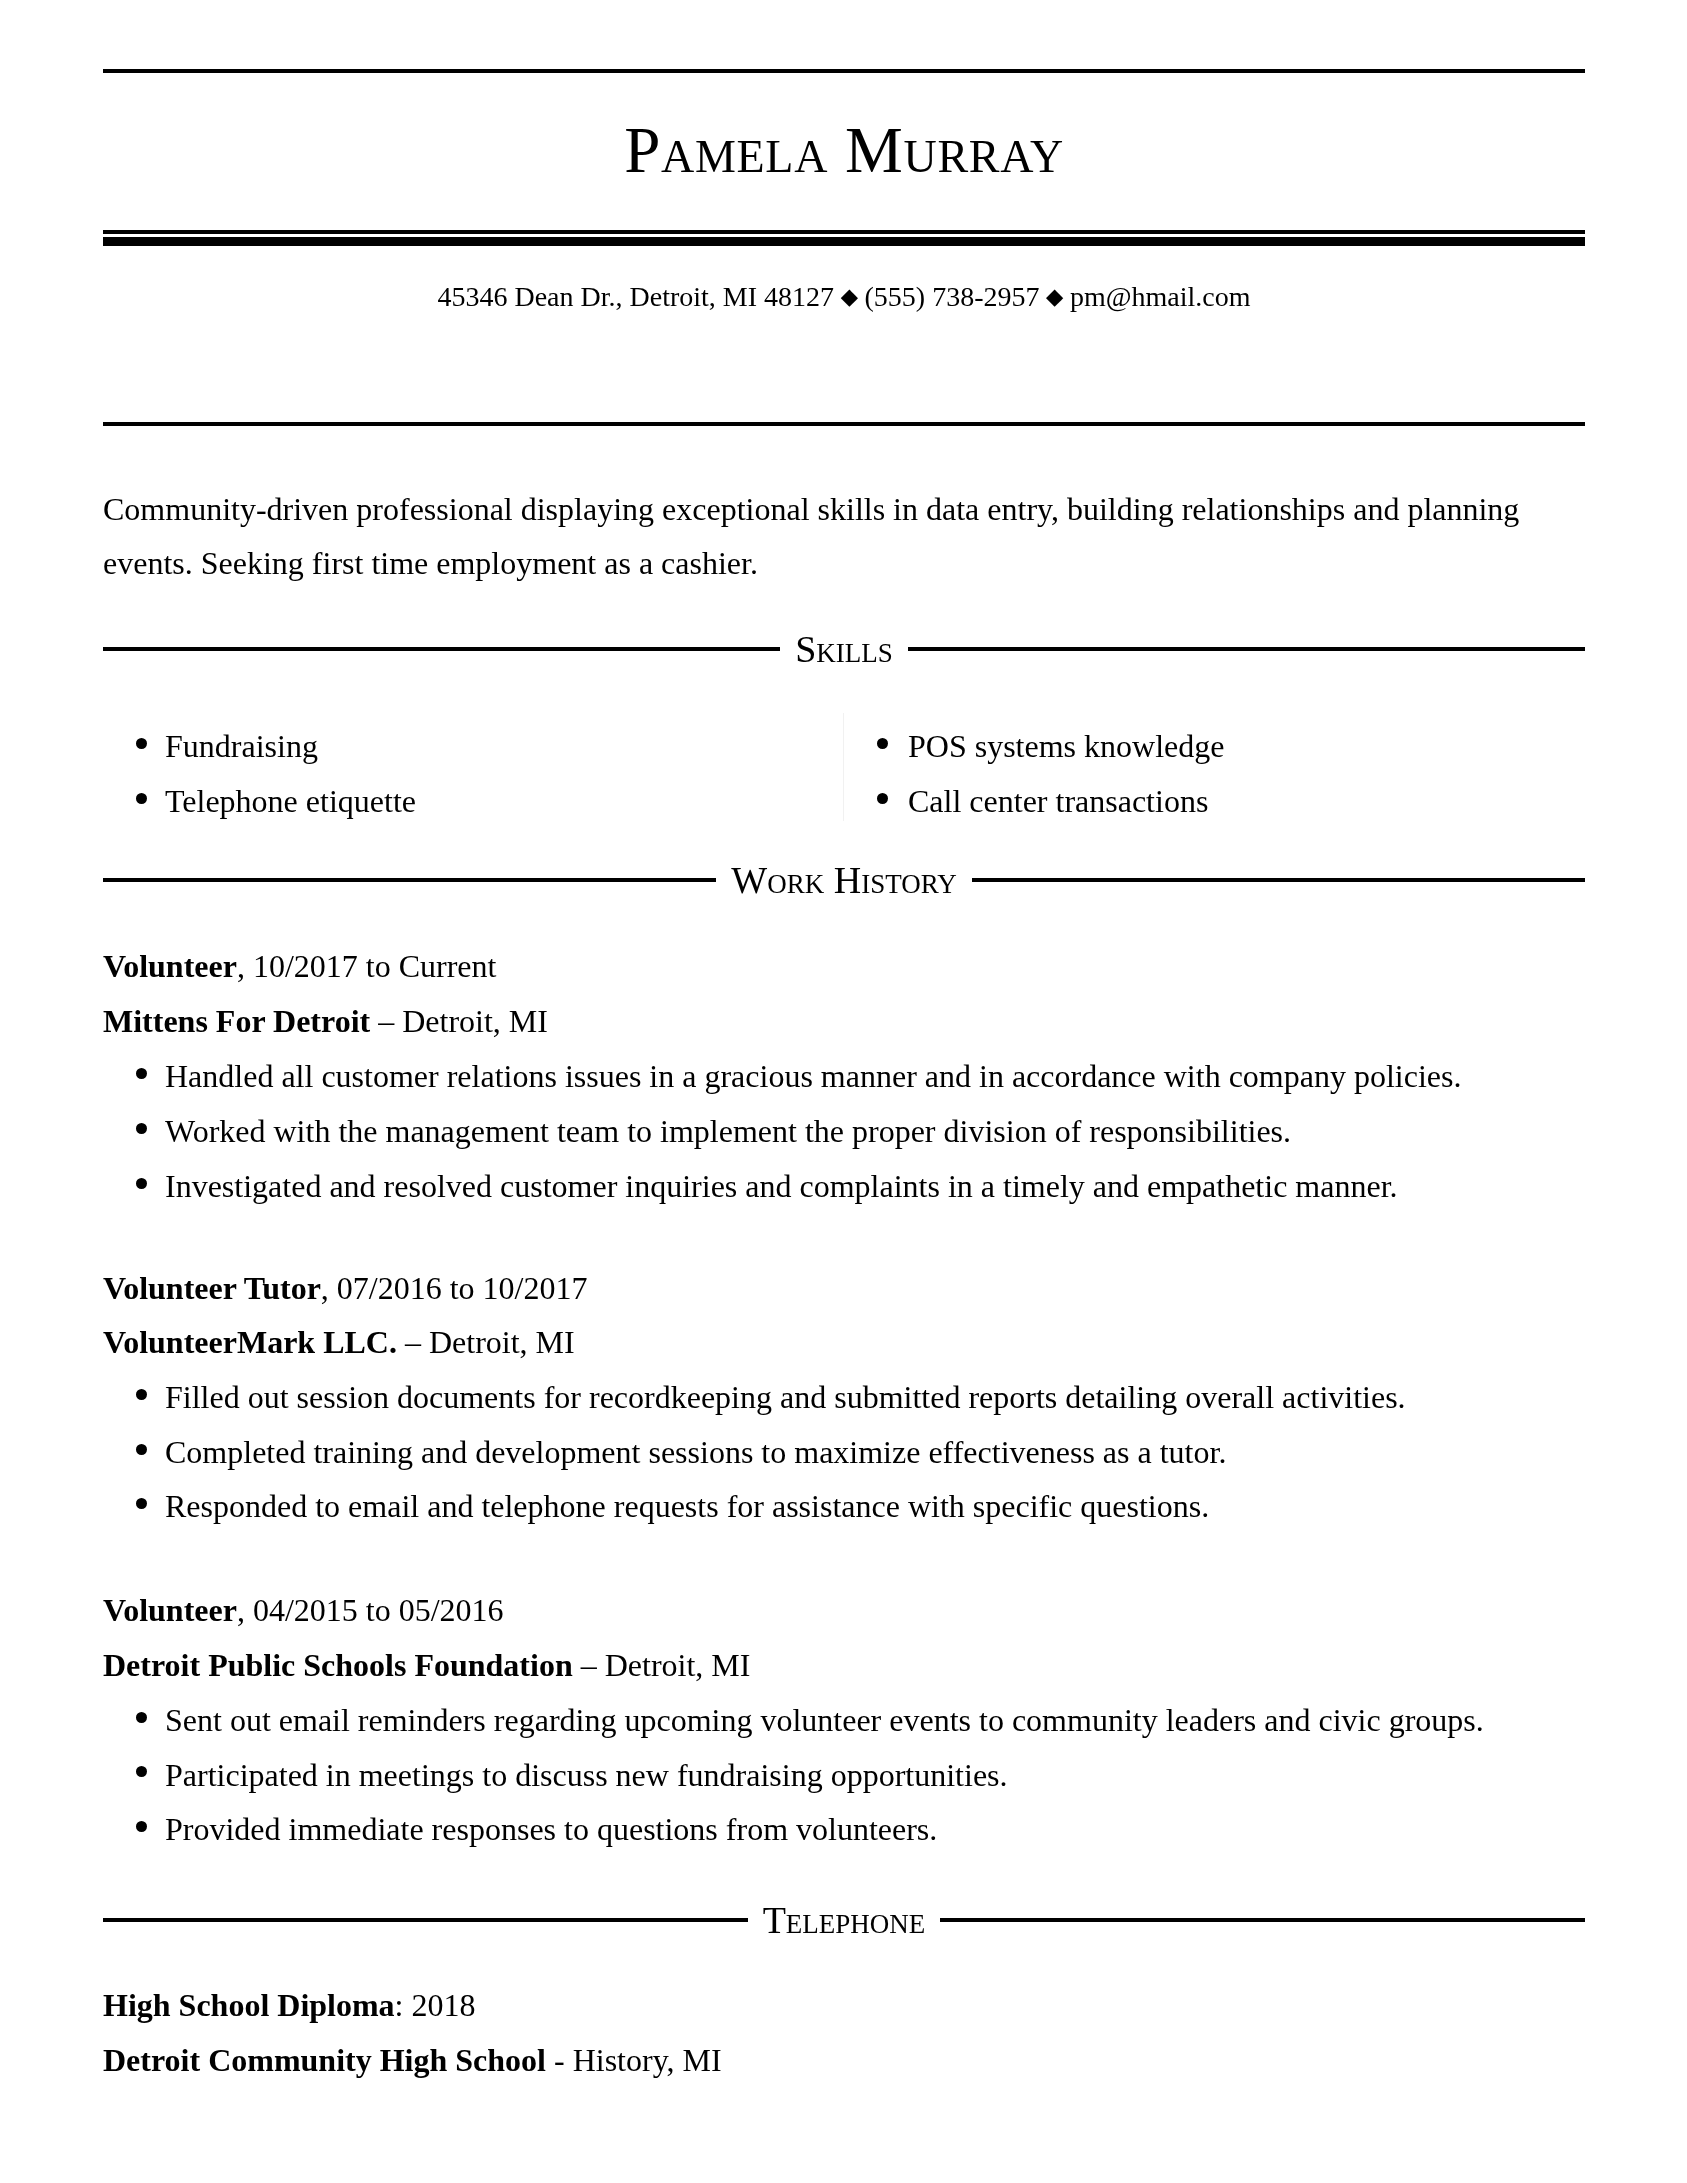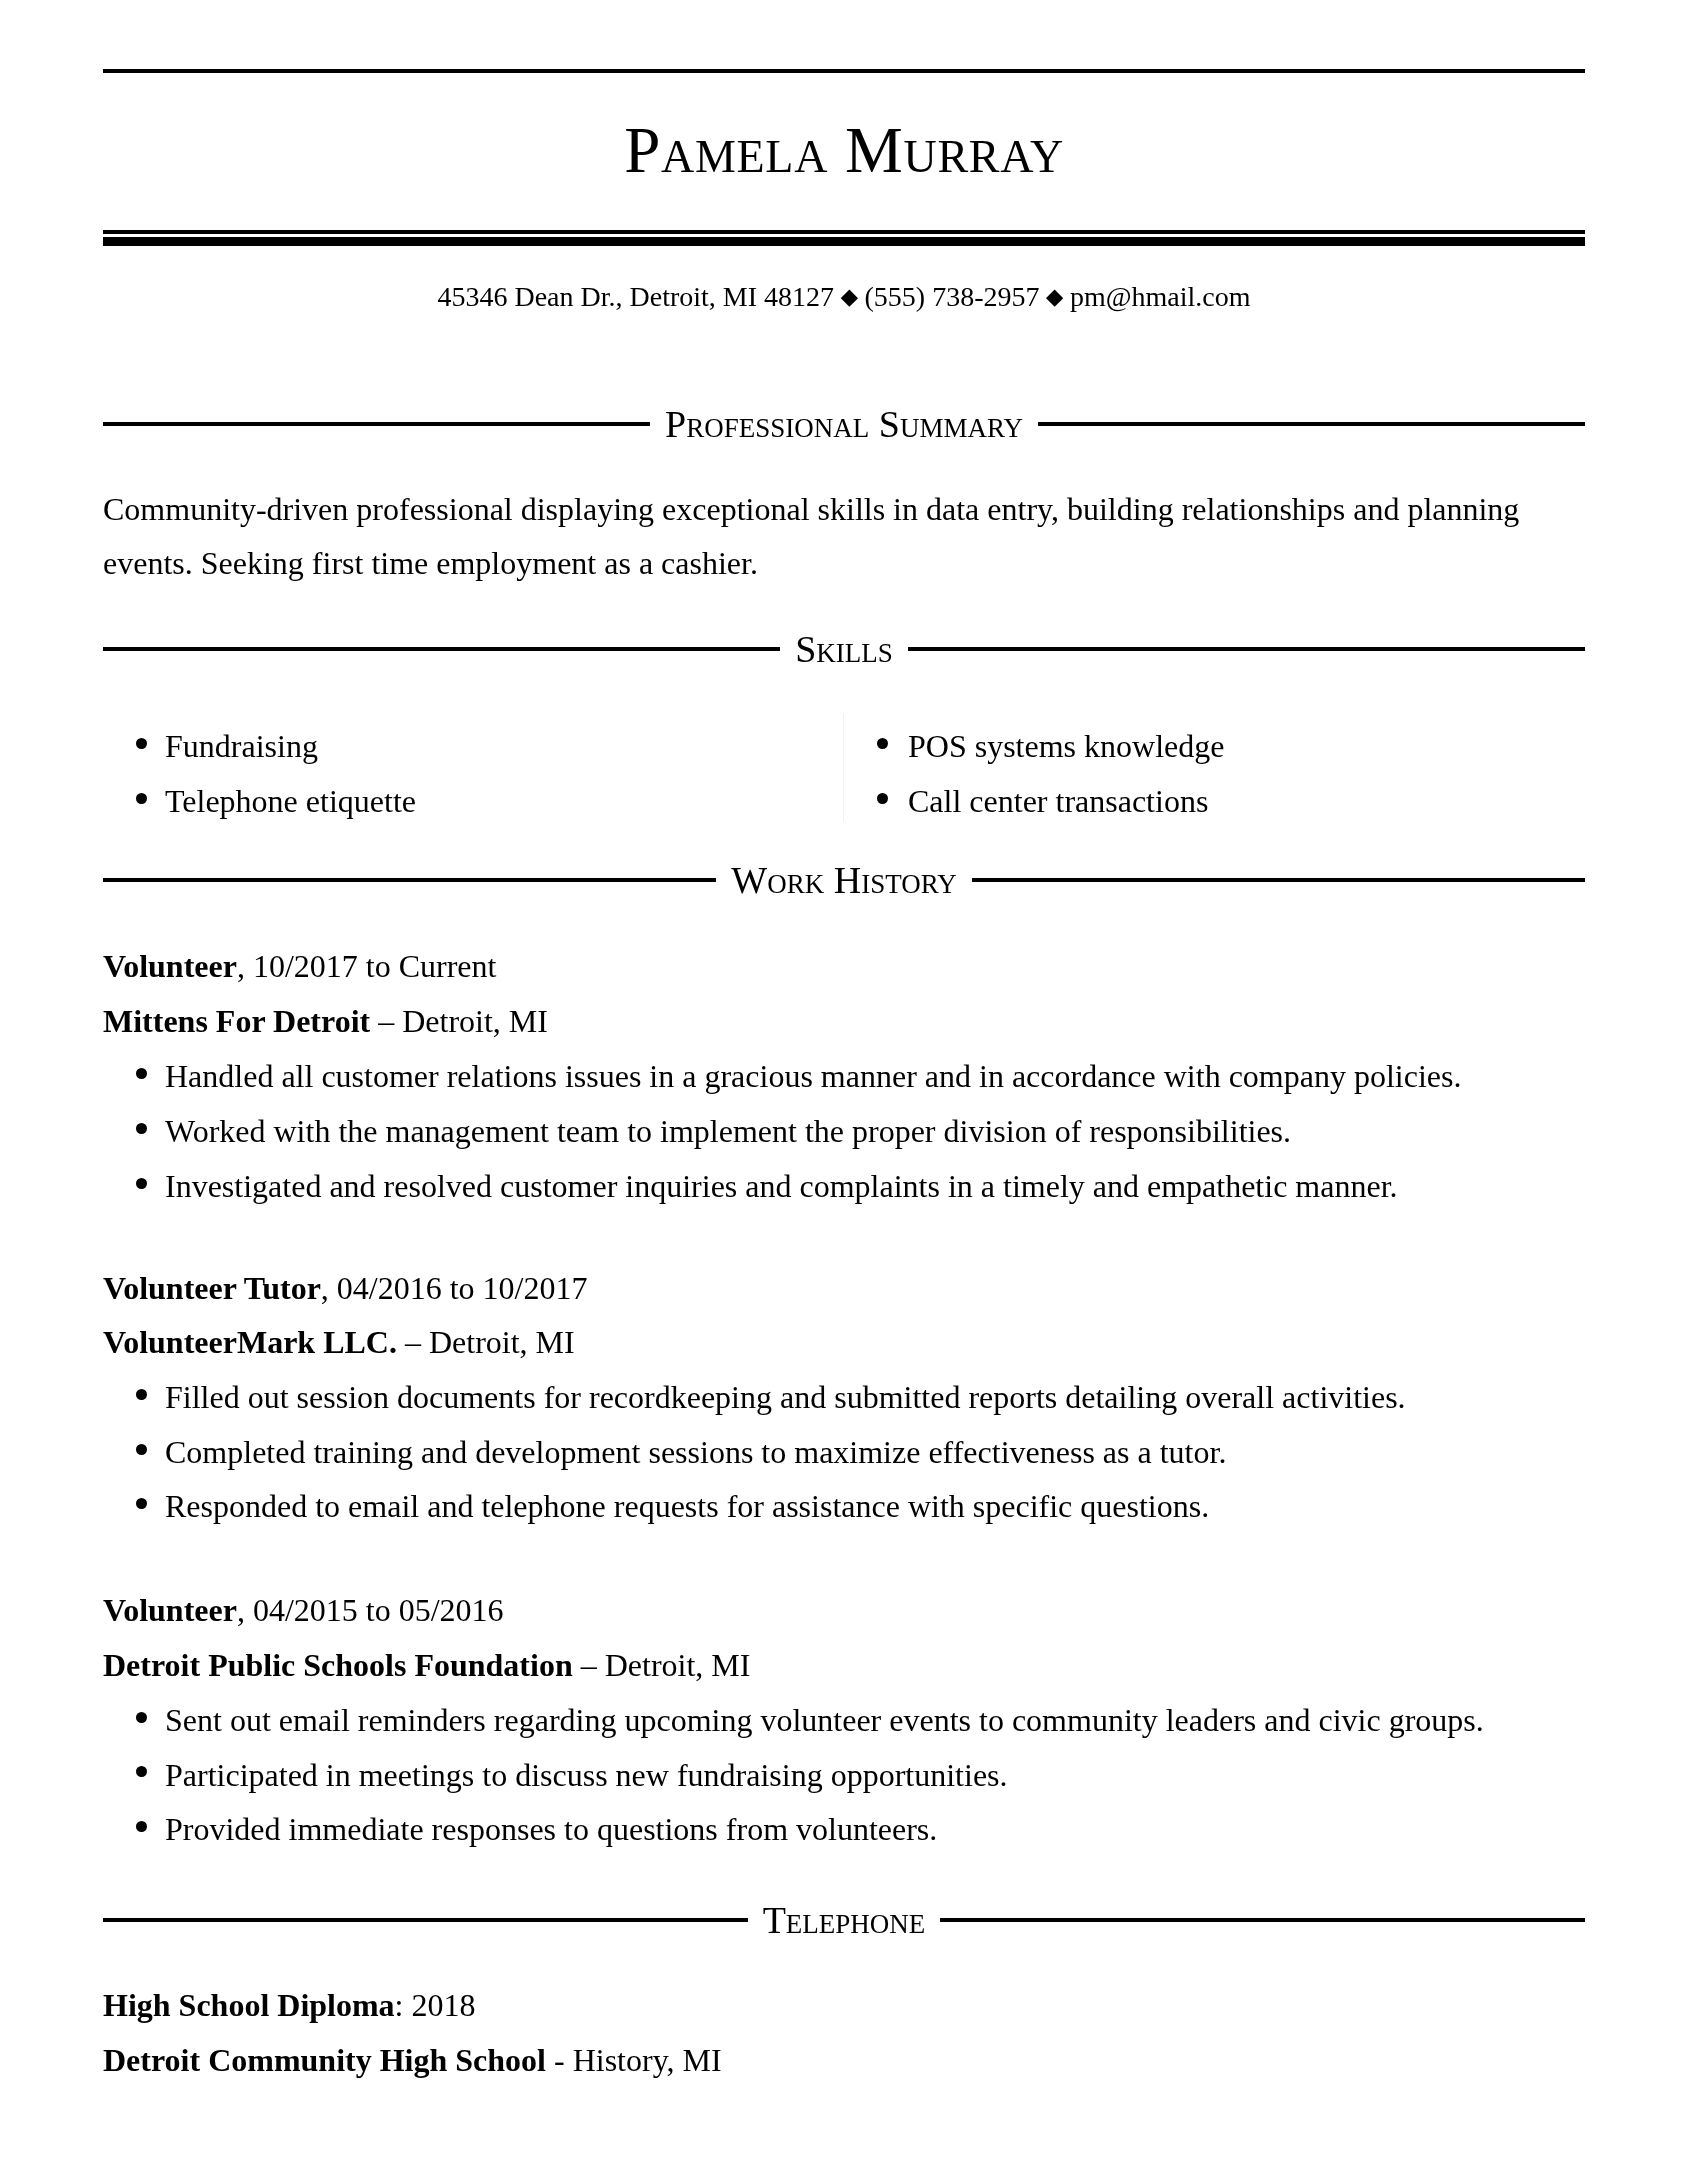--- a/index.html
+++ b/index.html
@@ -27,21 +27,20 @@
 <div class="name">Pamela Murray</div>
 <div class="rule" style="left:103px; top:230px; width:1482px; height:4px;"></div>
 <div class="rule" style="left:103px; top:237px; width:1482px; height:8.6px;"></div>
 
 <div class="contact">
   <span>45346 Dean Dr., Detroit, MI 48127</span><span class="sep">◆</span><span>(555) 738-2957</span><span class="sep">◆</span><span>pm@hmail.com</span>
 </div>
 
 <div class="sec" style="top:404px;">
   <div class="line"></div>
-  <div class="title">Professional Summary</div>
   <div class="line"></div>
 </div>
 <div class="para" style="top:482px; width:1489px;">Community-driven professional displaying exceptional skills in data entry, building relationships and planning events. Seeking first time employment as a cashier.</div>
 
 <div class="sec" style="top:629px;">
   <div class="line"></div>
   <div class="title">Skills</div>
   <div class="line"></div>
 </div>
 <div class="divider"></div>
@@ -69,21 +68,21 @@
   <b>Mittens For Detroit</b><span> – Detroit, MI</span>
 </div>
 <div class="bullet" style="left:136px; top:1068px;"></div>
 <div class="row" style="left:165px; top:1060px;">Handled all customer relations issues in a gracious manner and in accordance with company policies.</div>
 <div class="bullet" style="left:136px; top:1123px;"></div>
 <div class="row" style="left:165px; top:1115px;">Worked with the management team to implement the proper division of responsibilities.</div>
 <div class="bullet" style="left:136px; top:1178px;"></div>
 <div class="row" style="left:165px; top:1170px;">Investigated and resolved customer inquiries and complaints in a timely and empathetic manner.</div>
 
 <div class="row" style="left:103px; top:1272px;">
-  <b>Volunteer Tutor</b><span>, 04/2016 to 10/2017</span>
+  <b>Volunteer Tutor</b><span>, 07/2016 to 10/2017</span>
 </div>
 <div class="row" style="left:103px; top:1326px;">
   <b>VolunteerMark LLC.</b><span> – Detroit, MI</span>
 </div>
 <div class="bullet" style="left:136px; top:1389px;"></div>
 <div class="row" style="left:165px; top:1381px;">Filled out session documents for recordkeeping and submitted reports detailing overall activities.</div>
 <div class="bullet" style="left:136px; top:1444px;"></div>
 <div class="row" style="left:165px; top:1436px;">Completed training and development sessions to maximize effectiveness as a tutor.</div>
 <div class="bullet" style="left:136px; top:1498px;"></div>
 <div class="row" style="left:165px; top:1490px;">Responded to email and telephone requests for assistance with specific questions.</div>

